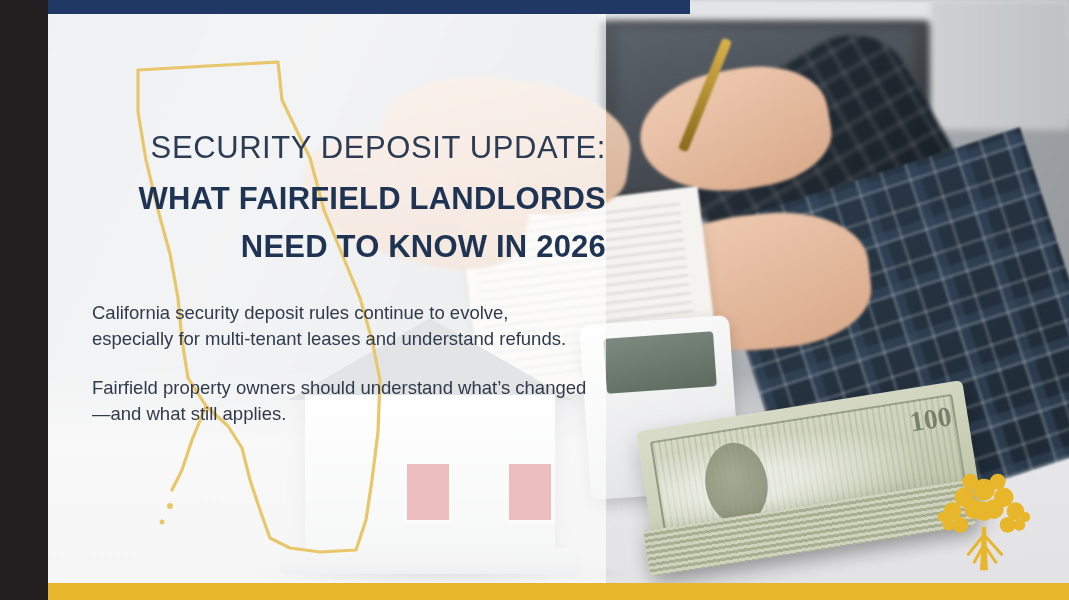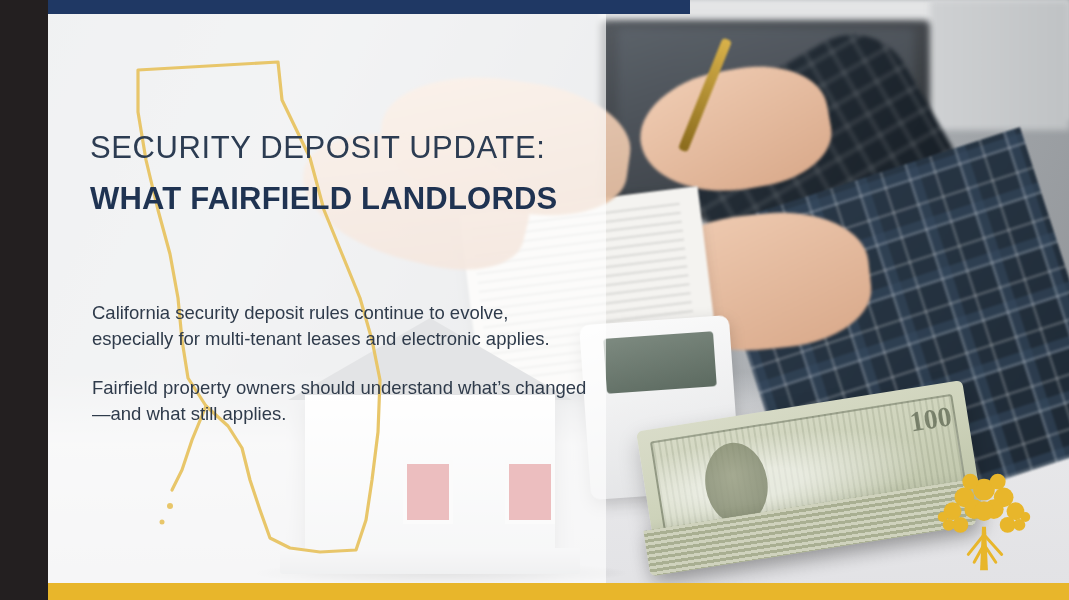--- a/index.html
+++ b/index.html
@@ -271,22 +271,23 @@
   
   .ca-outline {
     position: absolute;
     left: 110px; top: 40px;
     width: 300px; height: 520px;
   }
 
   
   .text-block {
     position: absolute;
-    left: 90px; top: 132px;
+    left: 106px; top: 132px;
     width: 500px;
+    text-align: right;
   }
   .headline-1 {
     font-size: 31px;
     letter-spacing: .6px;
     color: #2c3c52;
     font-weight: 400;
     line-height: 1.0;
     margin: 0 0 12px 0;
   }
   .headline-2 {
@@ -365,25 +366,26 @@
 
   <div class="left-bar"></div>
   <div class="top-bar"></div>
   <div class="bottom-bar"></div>
   <div class="bottom-bar-dark"></div>
 
   <div class="text-block">
     <div class="headline-1">SECURITY DEPOSIT UPDATE:</div>
     <div class="headline-2">
       <span>WHAT FAIRFIELD LANDLORDS</span>
+      <span>NEED TO KNOW IN 2026</span>
     </div>
   </div>
 
   <div class="body-copy">
-    <p>California security deposit rules continue to evolve, especially for multi-tenant leases and electronic applies.</p>
+    <p>California security deposit rules continue to evolve, especially for multi-tenant leases and understand refunds.</p>
     <p>Fairfield property owners should understand what’s changed—and what still applies.</p>
   </div>
 
   <svg class="tree-logo" viewBox="0 0 120 120">
     <g fill="#e8b62b">
       <path d="M58 68 L56 112 L64 112 L62 68 Z"></path>
       <path d="M60 76 L44 96 M60 76 L78 96 M60 86 L50 104 M60 86 L72 104" stroke="#e8b62b" stroke-width="3" fill="none" stroke-linecap="round"></path>
       <circle cx="60" cy="30" r="11"></circle>
       <circle cx="40" cy="38" r="10"></circle>
       <circle cx="80" cy="38" r="10"></circle>

